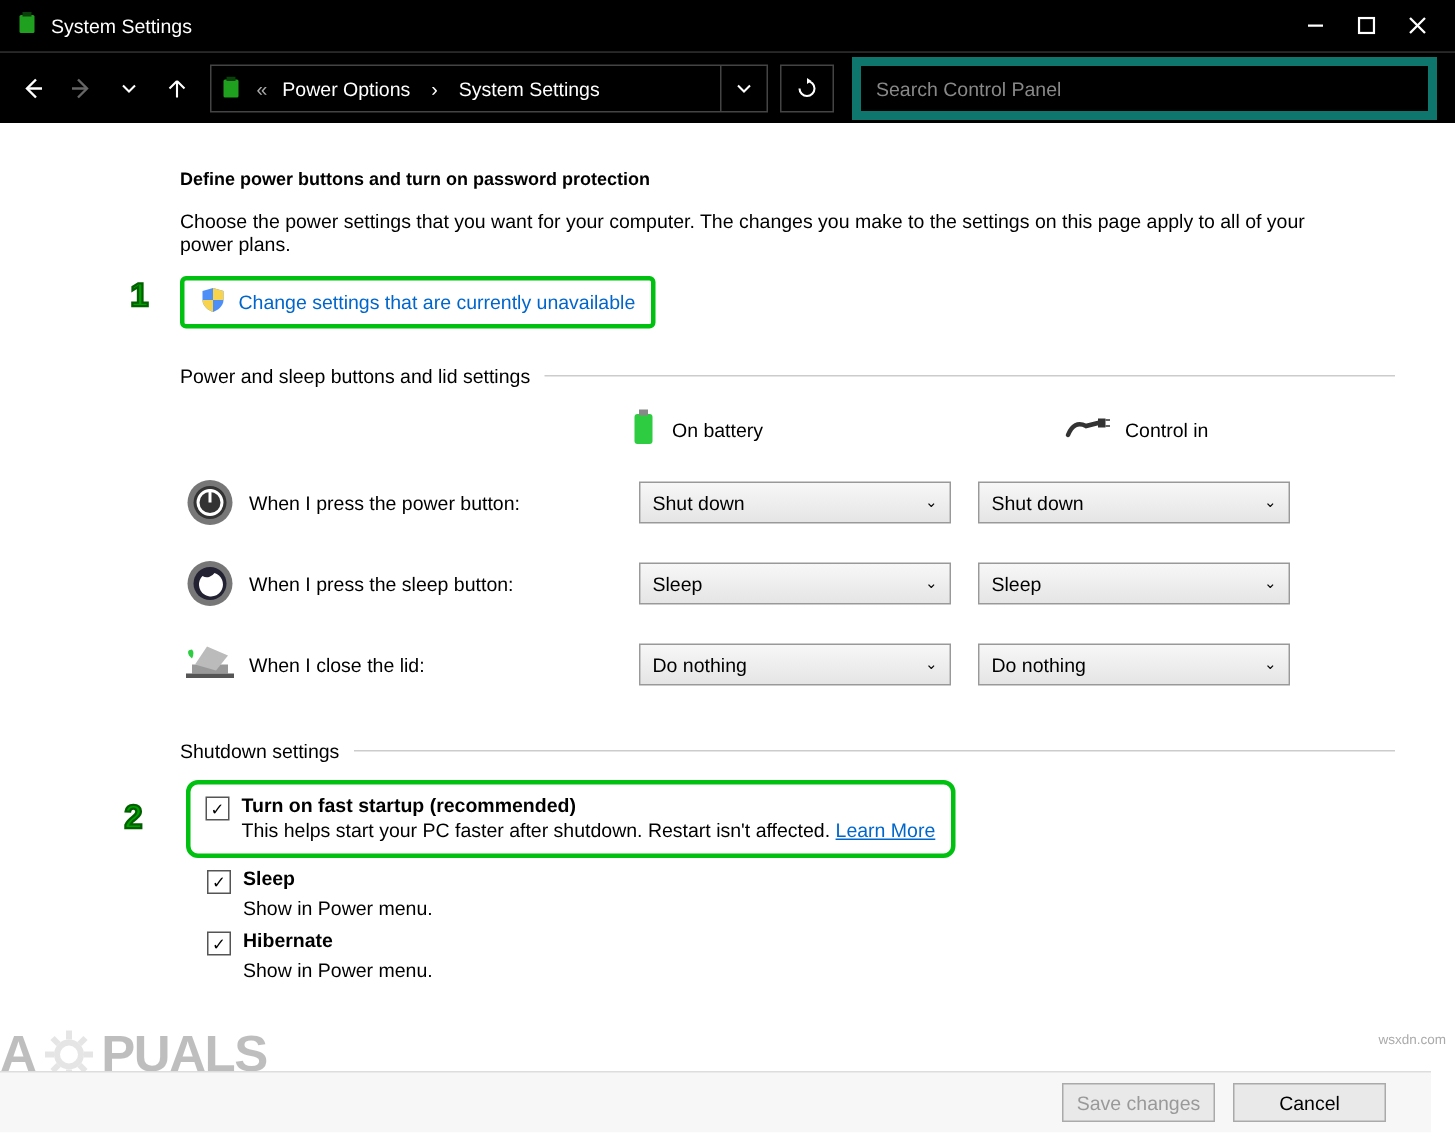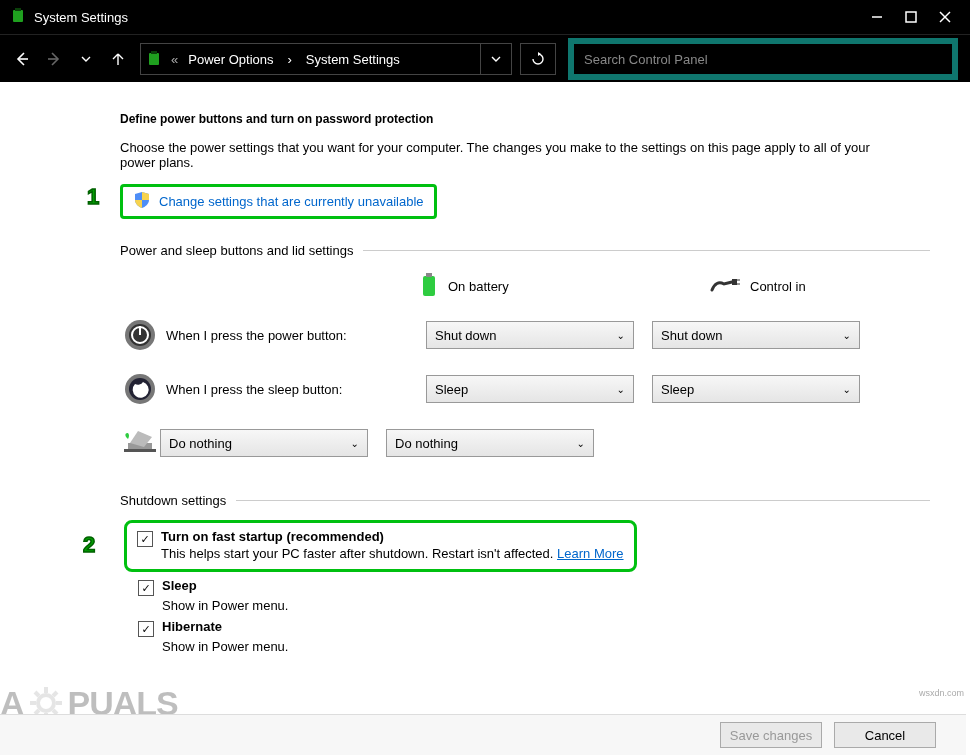--- a/index.html
+++ b/index.html
@@ -79,21 +79,21 @@
   .cb-row { display:flex; align-items:flex-start; gap:8px; margin:6px 0 2px 18px;}
   .cb-box { width:14px; height:14px; border:1px solid #555; margin-top:2px; display:flex; align-items:center; justify-content:center; font-size:11px; background:#fff;}
   .cb-sub { margin:0 0 6px 42px;}
   .fast-startup-wrap { border:3px solid #00c010; border-radius:8px; padding:6px 10px 8px 10px; margin-left:4px; display:inline-block; position:relative;}
   .annotation-badge {
     position:absolute; width:30px; height:30px; font-weight:900; font-size:22px; color:#00a000;
     display:flex; align-items:center; justify-content:center;
     -webkit-text-stroke: 1.5px #006000;
   }
   .footer {
-    position:absolute; bottom:0; left:0; right:4px; height:40px; border-top:1px solid #ddd; background:#f7f7f7; display:flex; align-items:center; justify-content:flex-end; padding-right:30px; gap:12px;
+    position:absolute; bottom:0; left:0; right:16px; height:40px; border-top:1px solid #ddd; background:#f7f7f7; display:flex; align-items:center; justify-content:flex-end; padding-right:30px; gap:12px;
   }
   .btn {
     height:24px; width:100px; border:1px solid #aaa; background:#e9e9e9; font-size:13px; display:flex; align-items:center; justify-content:center;
   }
   .btn.disabled { color:#999; }
   .watermark {
     position:absolute; left:0; bottom:32px; opacity:0.25; font-size:34px; font-weight:700; letter-spacing:-1px; font-family: Arial, sans-serif;
     display:flex; align-items:center; gap:2px;
   }
   .watermark .gear { width:40px; height:40px; }
@@ -277,20 +277,21 @@
   
   <div class="row">
     <div class="row-icon">
       <svg width="36" height="28" viewBox="0 0 36 28">
           <rect x="6" y="14" width="24" height="6" fill="#999"></rect>
           <rect x="2" y="20" width="32" height="3" fill="#555"></rect>
           <path d="M8 14 L16 2 L30 8 L22 18 Z" fill="#bbb"></path>
           <path d="M4 8 Q2 4 6 4 Q8 6 6 10" fill="#2ecc40"></path>
         </svg>
     </div>
+    <div class="row-label">When I close the lid:</div>
     <div class="select">
         <span>Do nothing</span>
         <span class="caret">⌄</span>
       </div>
     <div class="select">
         <span>Do nothing</span>
         <span class="caret">⌄</span>
       </div>
   </div>
 

